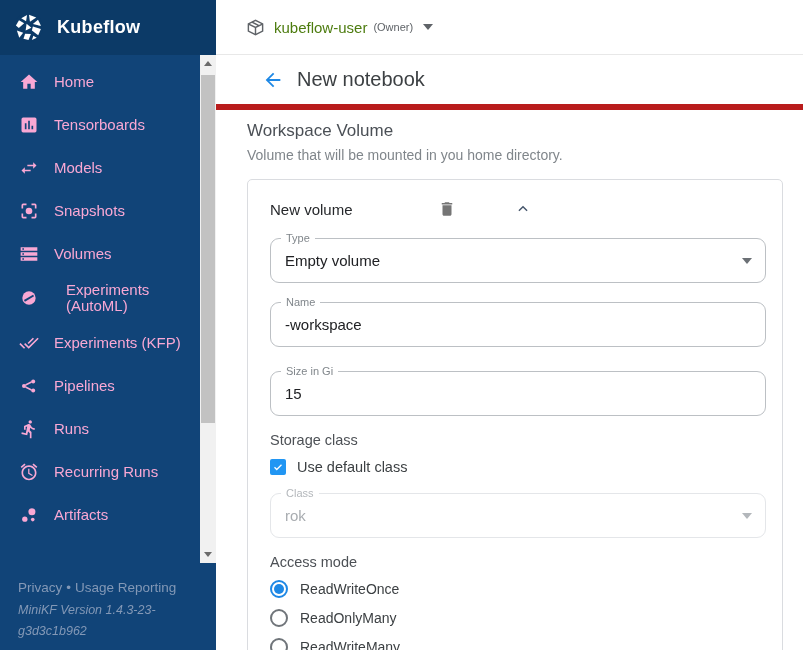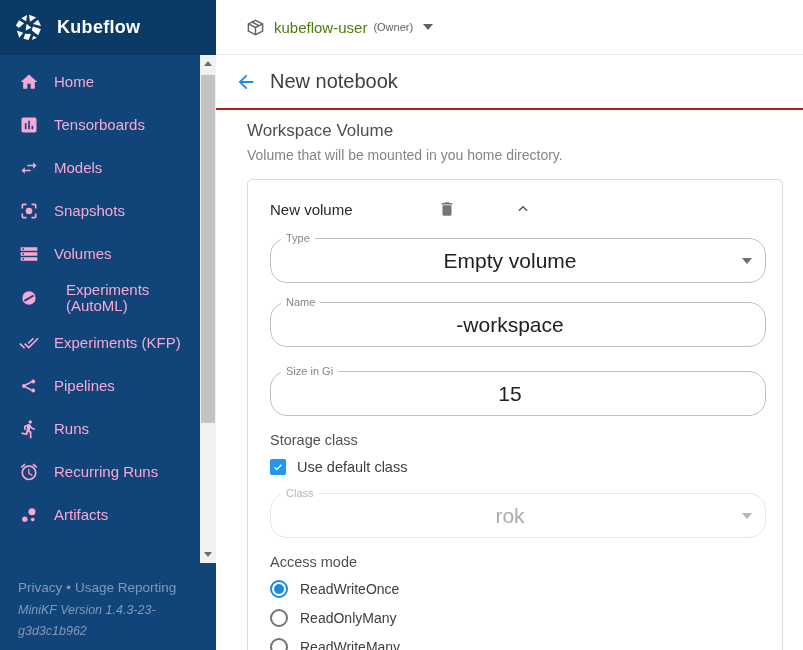--- a/index.html
+++ b/index.html
@@ -52,22 +52,22 @@
     background:#fff; }
   .topbar { height:55px; display:flex; align-items:center; padding-left:30px;
     border-bottom:1px solid #e8e8e8; }
   .ns-select { display:flex; align-items:center; cursor:pointer; }
   .ns-select svg { width:19px; height:19px; stroke:#5f6368; fill:none; }
   .ns-name { font-size:15px; color:#4d7c0f; margin-left:9px; }
   .ns-role { font-size:11px; color:#5f6368; margin-left:6px; }
   .ns-caret { margin-left:10px; width:0; height:0; border-left:5px solid transparent;
     border-right:5px solid transparent; border-top:6px solid #5f6368; }
 
-  .page-header { height:55px; display:flex; align-items:center; padding-left:19px;
-    border-bottom:2px solid #b91c1c; }
+  .page-header { height:55px; display:flex; align-items:center; padding-left:46px;
+    border-bottom:6px solid #b91c1c; }
   .back-btn { width:22px; height:22px; cursor:pointer; display:flex;
     align-items:center; }
   .back-btn svg { width:22px; height:22px; fill:#1e88e5; }
   .page-title { font-size:20px; color:#3c4043; margin-left:13px; }
 
   .body { padding:11px 20px 0 31px; }
   .section-title { font-size:17px; font-weight:500; color:#4b5056; }
   .section-sub { font-size:14px; color:#80868b; margin-top:6px; }
 
   
@@ -77,26 +77,26 @@
   .card-title { font-size:15px; color:#26282b; width:138px; flex:none; }
   .card-summary { font-size:14px; color:#85898e; flex:1; }
   .icon-btn { background:none; border:none; cursor:pointer; padding:2px;
     display:flex; align-items:center; }
   .trash-btn svg { width:18px; height:18px; fill:#757575; }
   .chev-btn { margin-left:28px; margin-right:8px; }
   .chev-btn svg { width:14px; height:14px; stroke:#44546a; stroke-width:2.4;
     fill:none; }
 
   .field { position:relative; height:45px; border:1px solid #bcc0c4;
-    border-radius:17px; }
+    border-radius:9px; }
   .field .flabel { position:absolute; top:-7px; left:10px; background:#fff;
     padding:0 5px; font-size:11px; color:#80868b; }
   .field .fvalue, .field input { width:100%; height:43px; border:none;
-    outline:none; background:transparent; padding:0 30px 0 14px; font-size:21px;
-    color:#202124; font-family:inherit; line-height:43px;text-align:center; }
+    outline:none; background:transparent; padding:0 30px 0 14px; font-size:15px;
+    color:#202124; font-family:inherit; line-height:43px; }
   .field .caret { position:absolute; right:13px; top:19px; width:0; height:0;
     border-left:5px solid transparent; border-right:5px solid transparent;
     border-top:6px solid #6b7075; }
   .field.select { cursor:pointer; }
   .field.disabled { border-color:#e4e6e9; pointer-events:none; }
   .field.disabled .flabel { color:#b3b7bb; }
   .field.disabled .fvalue { color:#a8acb0; }
   .field.disabled .caret { border-top-color:#b3b7bb; }
 
   .mb19{margin-bottom:19px;} .mb24{margin-bottom:24px;} .mb16{margin-bottom:16px;}

